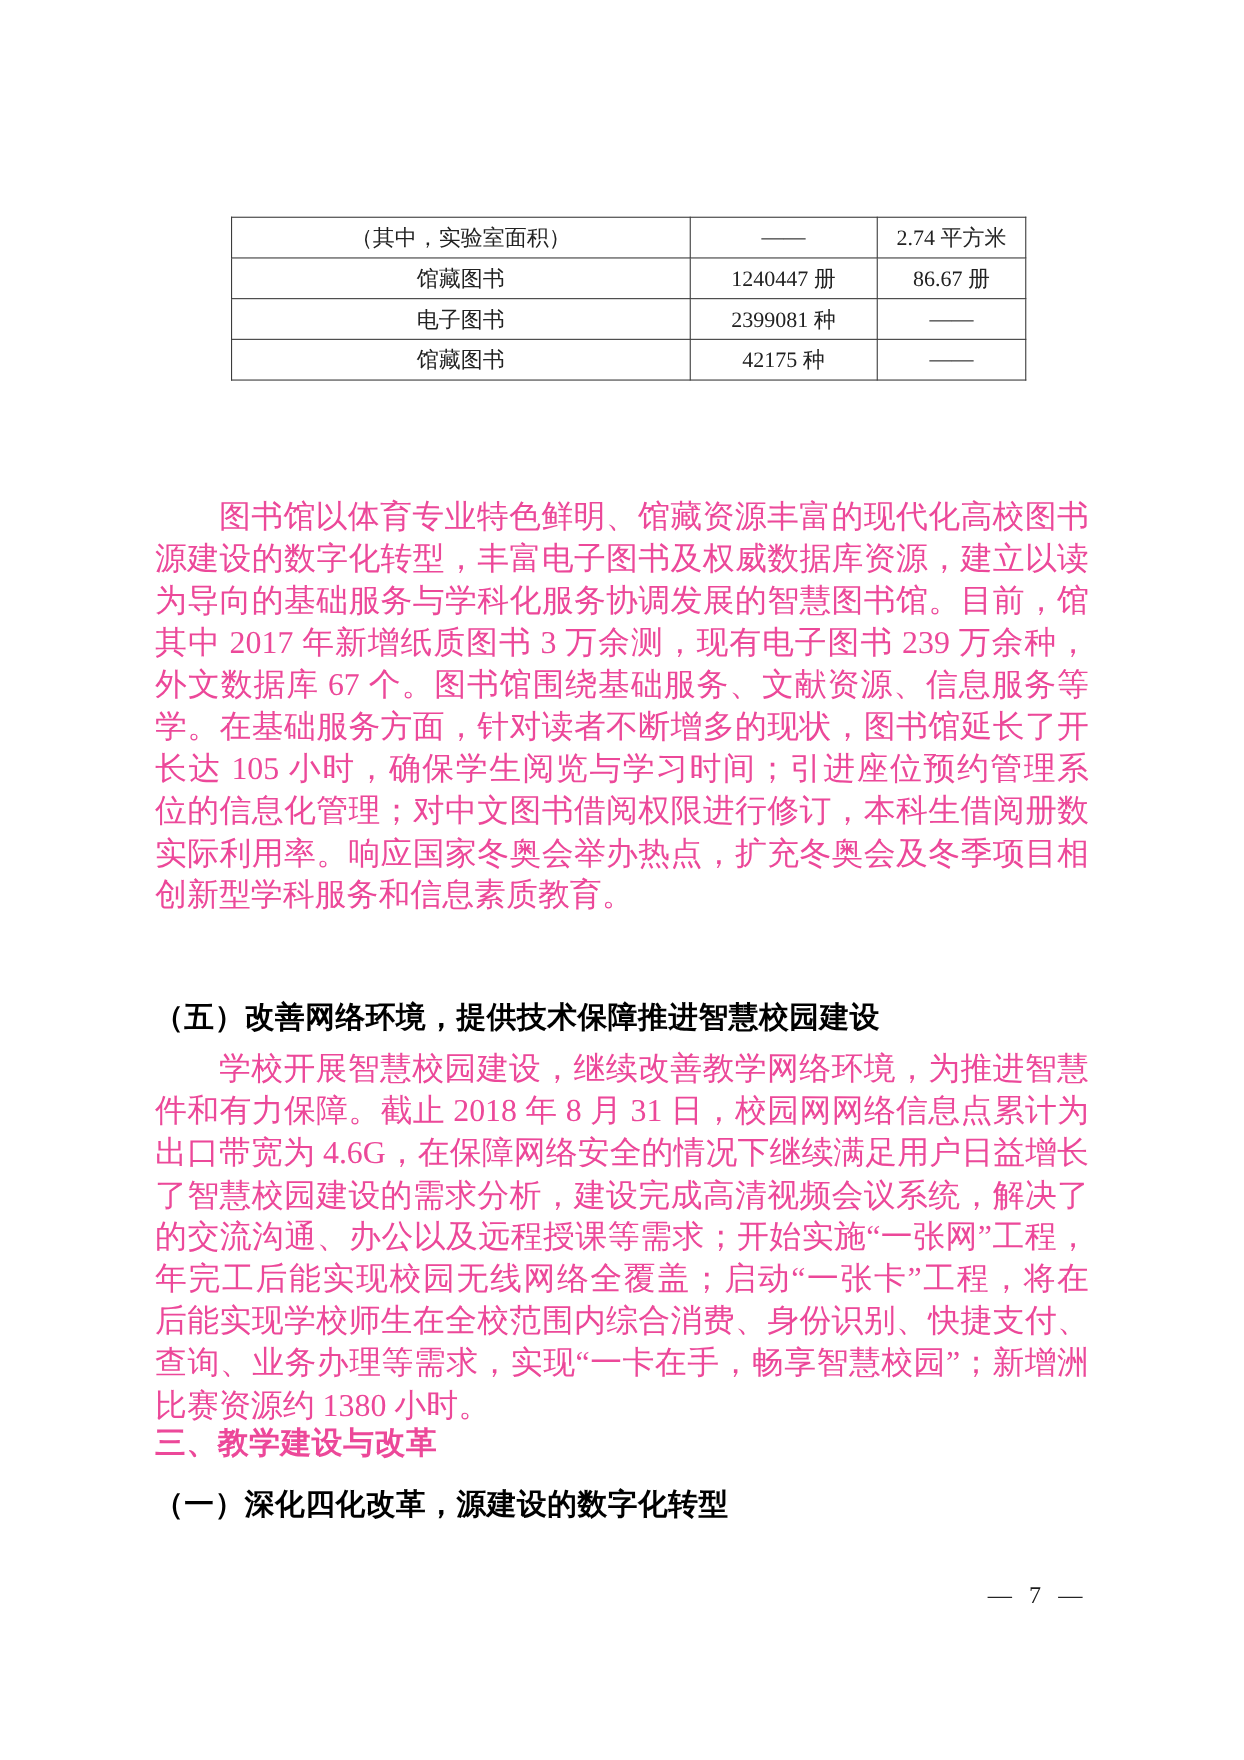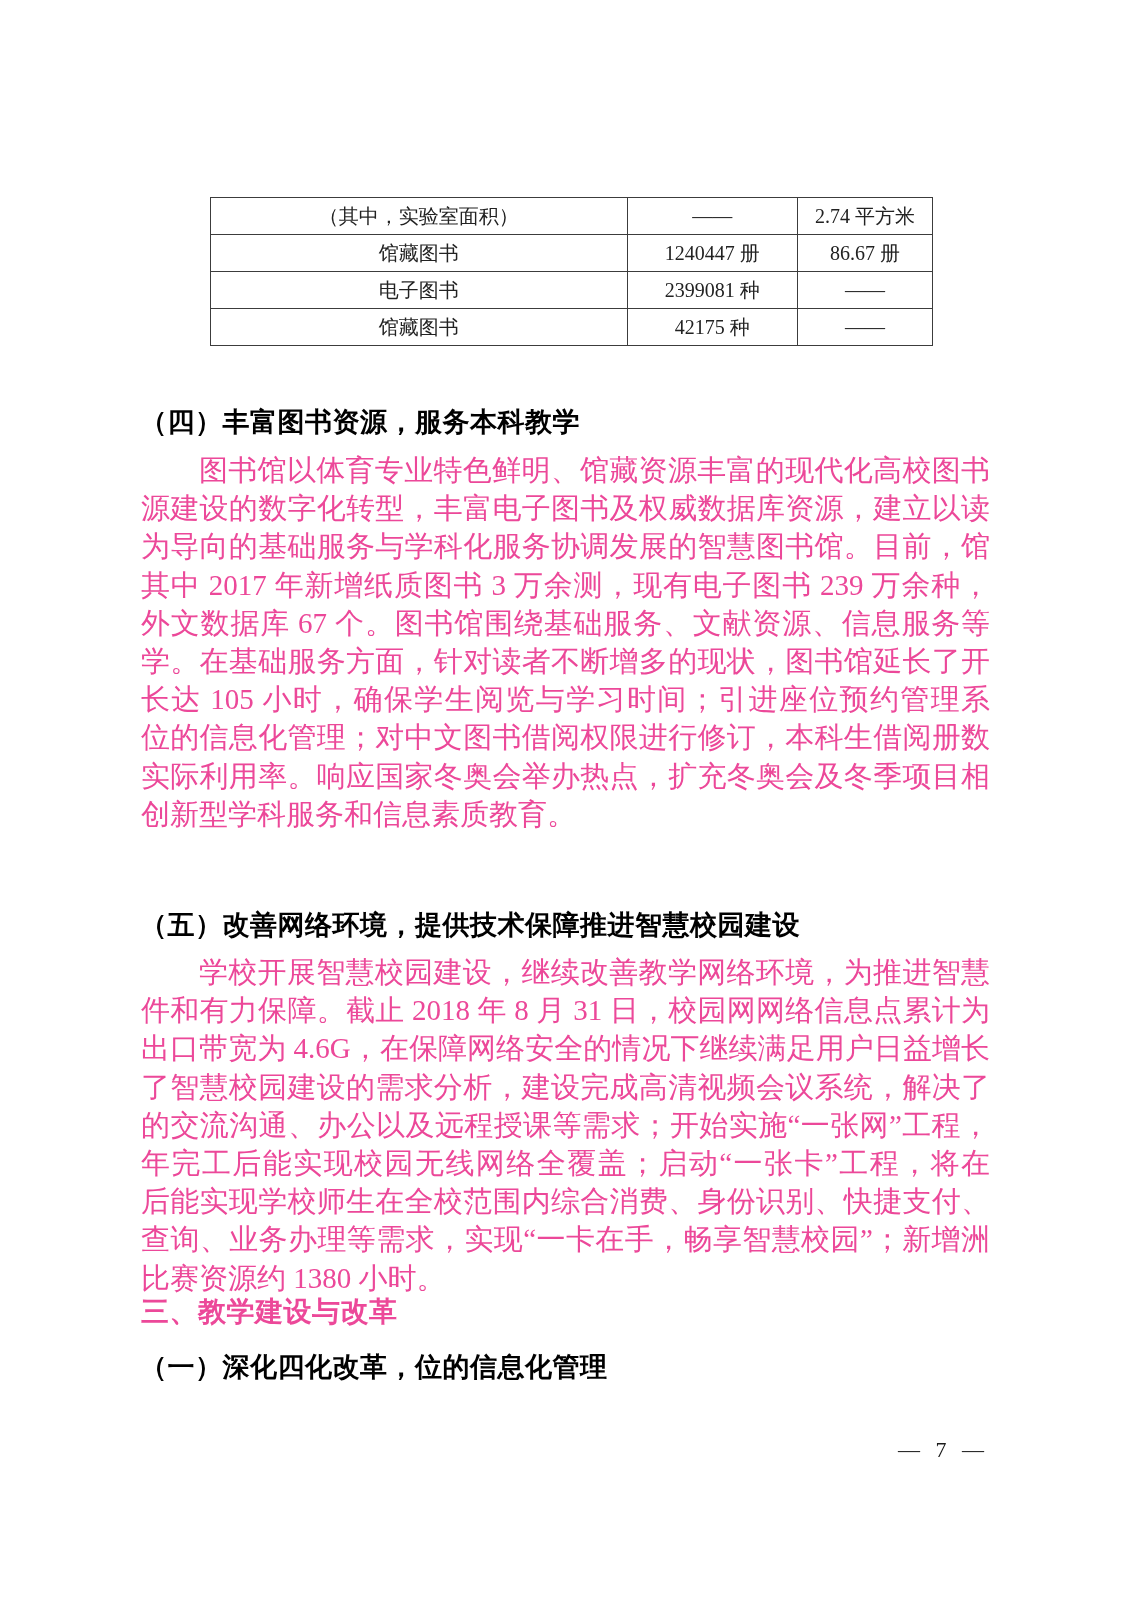--- a/index.html
+++ b/index.html
@@ -90,21 +90,20 @@
 
         <tr>
           <td>馆藏图书</td>
           <td>42175 种</td>
           <td>——</td>
         </tr>
 
       </tbody>
   </table>
 
-  <h2 class="sec-heading" style="top:406px;">（四）丰富图书资源，服务本科教学</h2>
 
   <div class="para" style="top:451px;">
 
       <div class="line">图书馆以体育专业特色鲜明、馆藏资源丰富的现代化高校图书馆为目标，探索资</div>
 
       <div class="line">源建设的数字化转型，丰富电子图书及权威数据库资源，建立以读者为中心、以需求</div>
 
       <div class="line">为导向的基础服务与学科化服务协调发展的智慧图书馆。目前，馆藏图书 124 万余册，</div>
 
       <div class="line">其中 2017 年新增纸质图书 3 万余测，现有电子图书 239 万余种，电子期刊 4 万种，中</div>
@@ -142,17 +141,17 @@
 
       <div class="line">后能实现学校师生在全校范围内综合消费、身份识别、快捷支付、24 小时自助、信息</div>
 
       <div class="line">查询、业务办理等需求，实现“一卡在手，畅享智慧校园”；新增洲际以上级别体育</div>
 
       <div class="line">比赛资源约 1380 小时。</div>
     </div>
 
   <h1 class="chapter-heading" style="top:1294px;">三、教学建设与改革</h1>
 
-  <h2 class="sec-heading" style="top:1351px;">（一）深化四化改革，位的信息化管理</h2>
+  <h2 class="sec-heading" style="top:1351px;">（一）深化四化改革，源建设的数字化转型</h2>
 
   <div class="footer">— 7 —</div>
 
 </div>
 
 </body></html>

